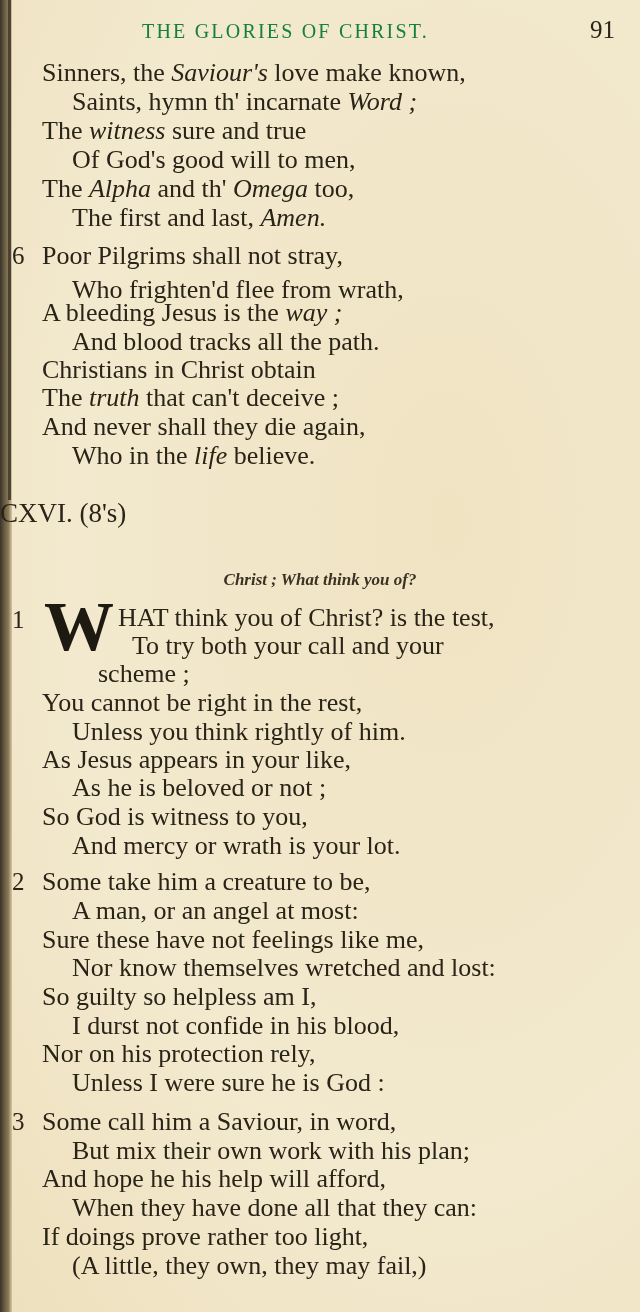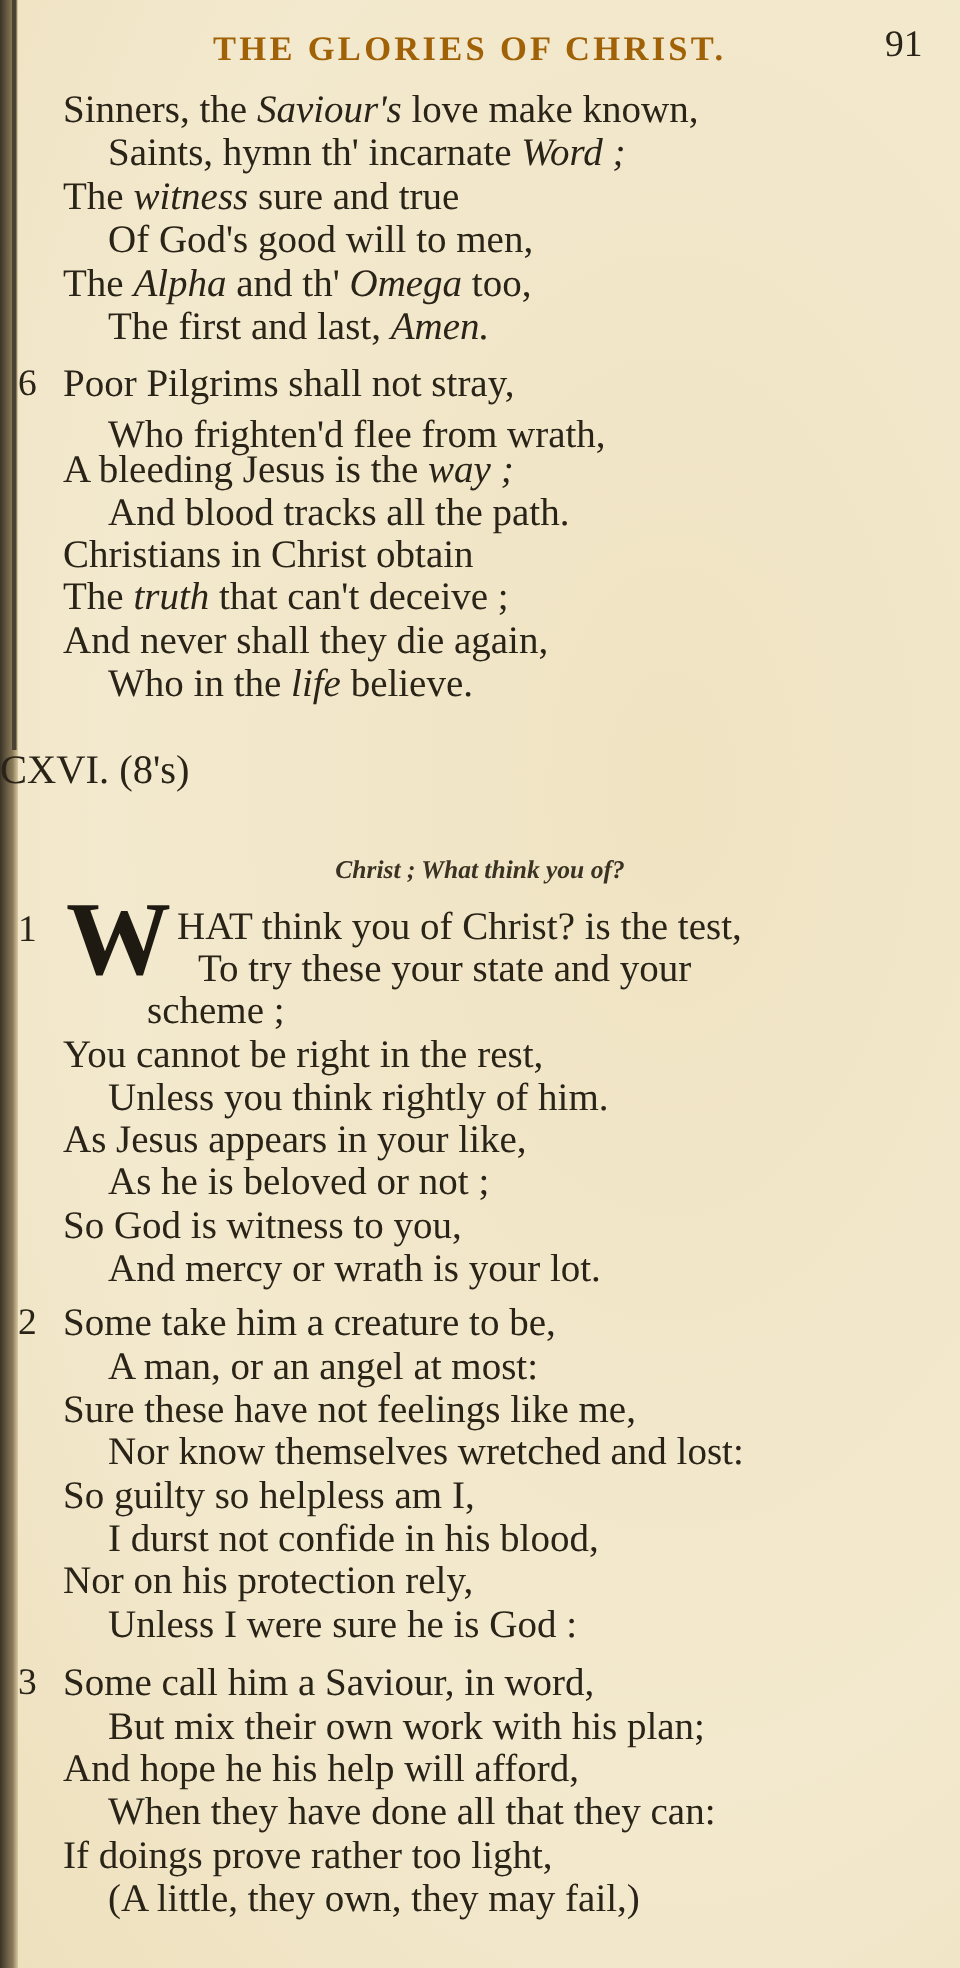--- a/index.html
+++ b/index.html
@@ -17,21 +17,21 @@
   }
   .spine-line {
     position:absolute; left:8px; top:0; width:3px; height:500px;
     background:#4a4232;
   }
   .header {
     position:absolute; top:14px; left:0; width:640px; height:34px;
   }
   .running-head {
     position:absolute; left:142px; top:6px;
-    font-size:23px; letter-spacing:2.2px; color:#a16207;font-weight:bold;
+    font-size:20px; letter-spacing:2.2px; color:#15803d;
   }
   .page-num {
     position:absolute; left:590px; top:2px; font-size:25px;
   }
   .line {
     position:absolute; white-space:nowrap; font-size:26px; line-height:28px;
   }
   .indent0 { left:42px; }
   .indent1 { left:72px; }
   .vnum { position:absolute; left:12px; font-size:25px; }
@@ -81,21 +81,21 @@
 </div>
 
 <div class="hymn-title">CXVI. (8's)</div>
 <div class="hymn-subtitle">Christ ; What think you of?</div>
 
 <div>
   <span class="vnum" style="top:606px">1</span>
   <span class="dropcap">W</span>
   <div class="line" style="left:118px; top:604px">HAT think you of Christ? is the test,</div>
   <div class="line" style="left:132px; top:632px; width:488px; display:flex; justify-content:space-between;">
-      <span>To try these your state and your</span>
+      <span>To try both your call and your</span>
     </div>
   <div class="line" style="left:98px; top:660px">scheme ;</div>
   <div class="line indent0" style="top:689px">You cannot be right in the rest,</div>
   <div class="line indent1" style="top:718px">Unless you think rightly of him.</div>
   <div class="line indent0" style="top:746px">As Jesus appears in your like,</div>
   <div class="line indent1" style="top:774px">As he is beloved or not ;</div>
   <div class="line indent0" style="top:803px">So God is witness to you,</div>
   <div class="line indent1" style="top:832px">And mercy or wrath is your lot.</div>
 </div>
 

